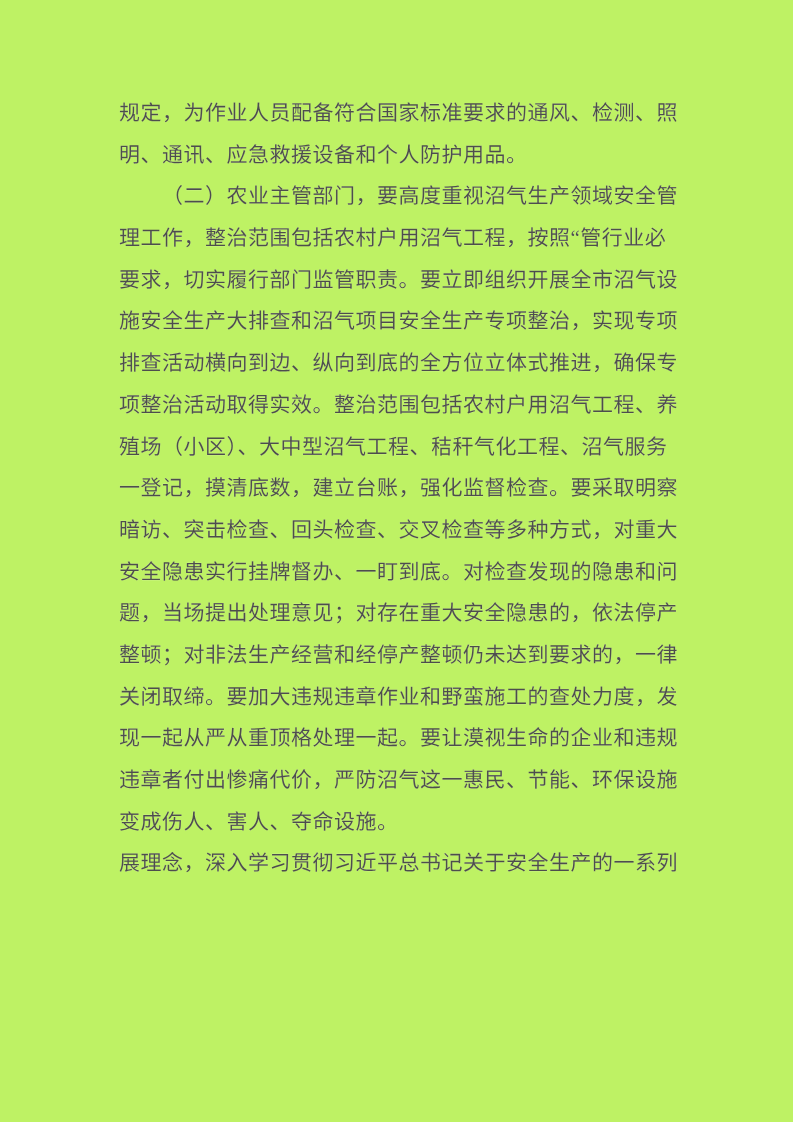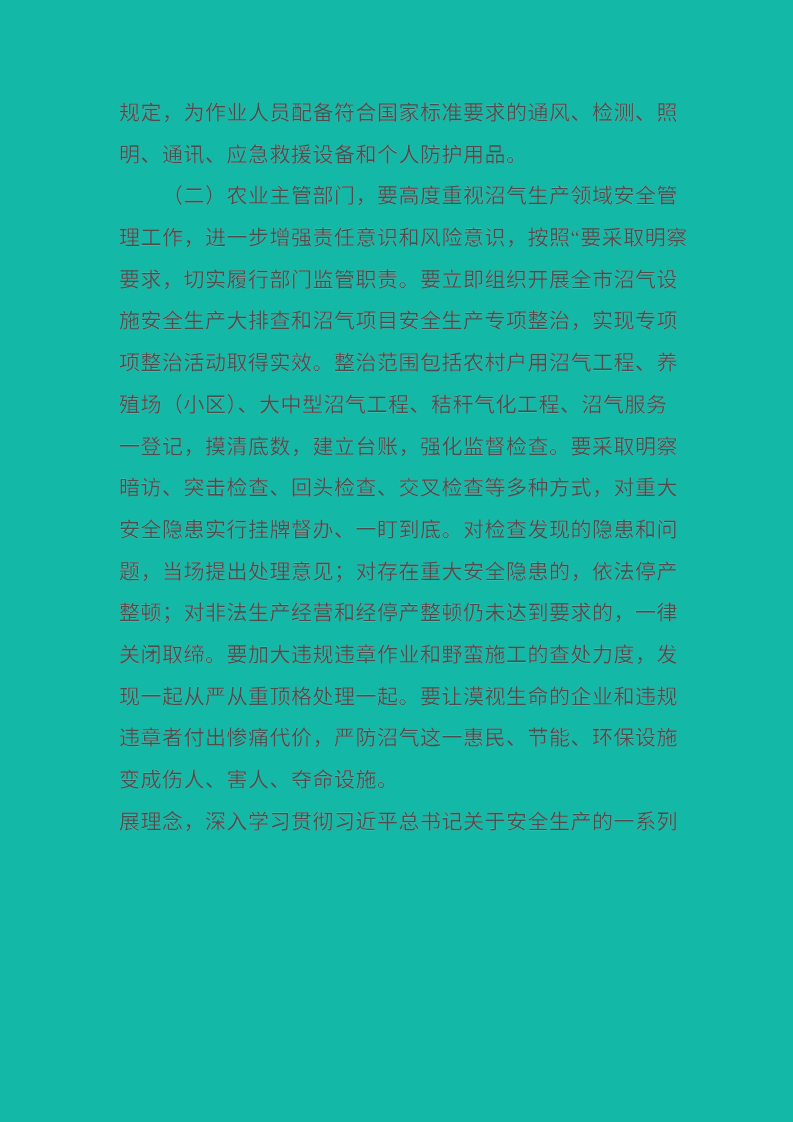--- a/index.html
+++ b/index.html
@@ -38,31 +38,32 @@
     
     -webkit-text-stroke: 0.2px rgba(255,255,255,0.35);
   }
   .line.indent {
     text-indent: 43px;
   }
 </style>
 </head>
 <body>
 
-<div class="page" style="background: #14b8a6; color: rgb(77, 77, 77);">
+<div class="page" style="background: #bef264; color: rgb(77, 77, 77);">
   <div class="text-block">
       <div class="paragraph">
         <div class="line">规定，为作业人员配备符合国家标准要求的通风、检测、照</div>
         <div class="line">明、通讯、应急救援设备和个人防护用品。</div>
       </div>
       <div class="paragraph">
         <div class="line indent">（二）农业主管部门，要高度重视沼气生产领域安全管</div>
-        <div class="line">理工作，进一步增强责任意识和风险意识，按照“要采取明察</div>
+        <div class="line">理工作，整治范围包括农村户用沼气工程，按照“管行业必</div>
         <div class="line">要求，切实履行部门监管职责。要立即组织开展全市沼气设</div>
         <div class="line">施安全生产大排查和沼气项目安全生产专项整治，实现专项</div>
+        <div class="line">排查活动横向到边、纵向到底的全方位立体式推进，确保专</div>
         <div class="line">项整治活动取得实效。整治范围包括农村户用沼气工程、养</div>
         <div class="line">殖场（小区）、大中型沼气工程、秸秆气化工程、沼气服务</div>
         <div class="line">一登记，摸清底数，建立台账，强化监督检查。要采取明察</div>
         <div class="line">暗访、突击检查、回头检查、交叉检查等多种方式，对重大</div>
         <div class="line">安全隐患实行挂牌督办、一盯到底。对检查发现的隐患和问</div>
         <div class="line">题，当场提出处理意见；对存在重大安全隐患的，依法停产</div>
         <div class="line">整顿；对非法生产经营和经停产整顿仍未达到要求的，一律</div>
         <div class="line">关闭取缔。要加大违规违章作业和野蛮施工的查处力度，发</div>
         <div class="line">现一起从严从重顶格处理一起。要让漠视生命的企业和违规</div>
         <div class="line">违章者付出惨痛代价，严防沼气这一惠民、节能、环保设施</div>

